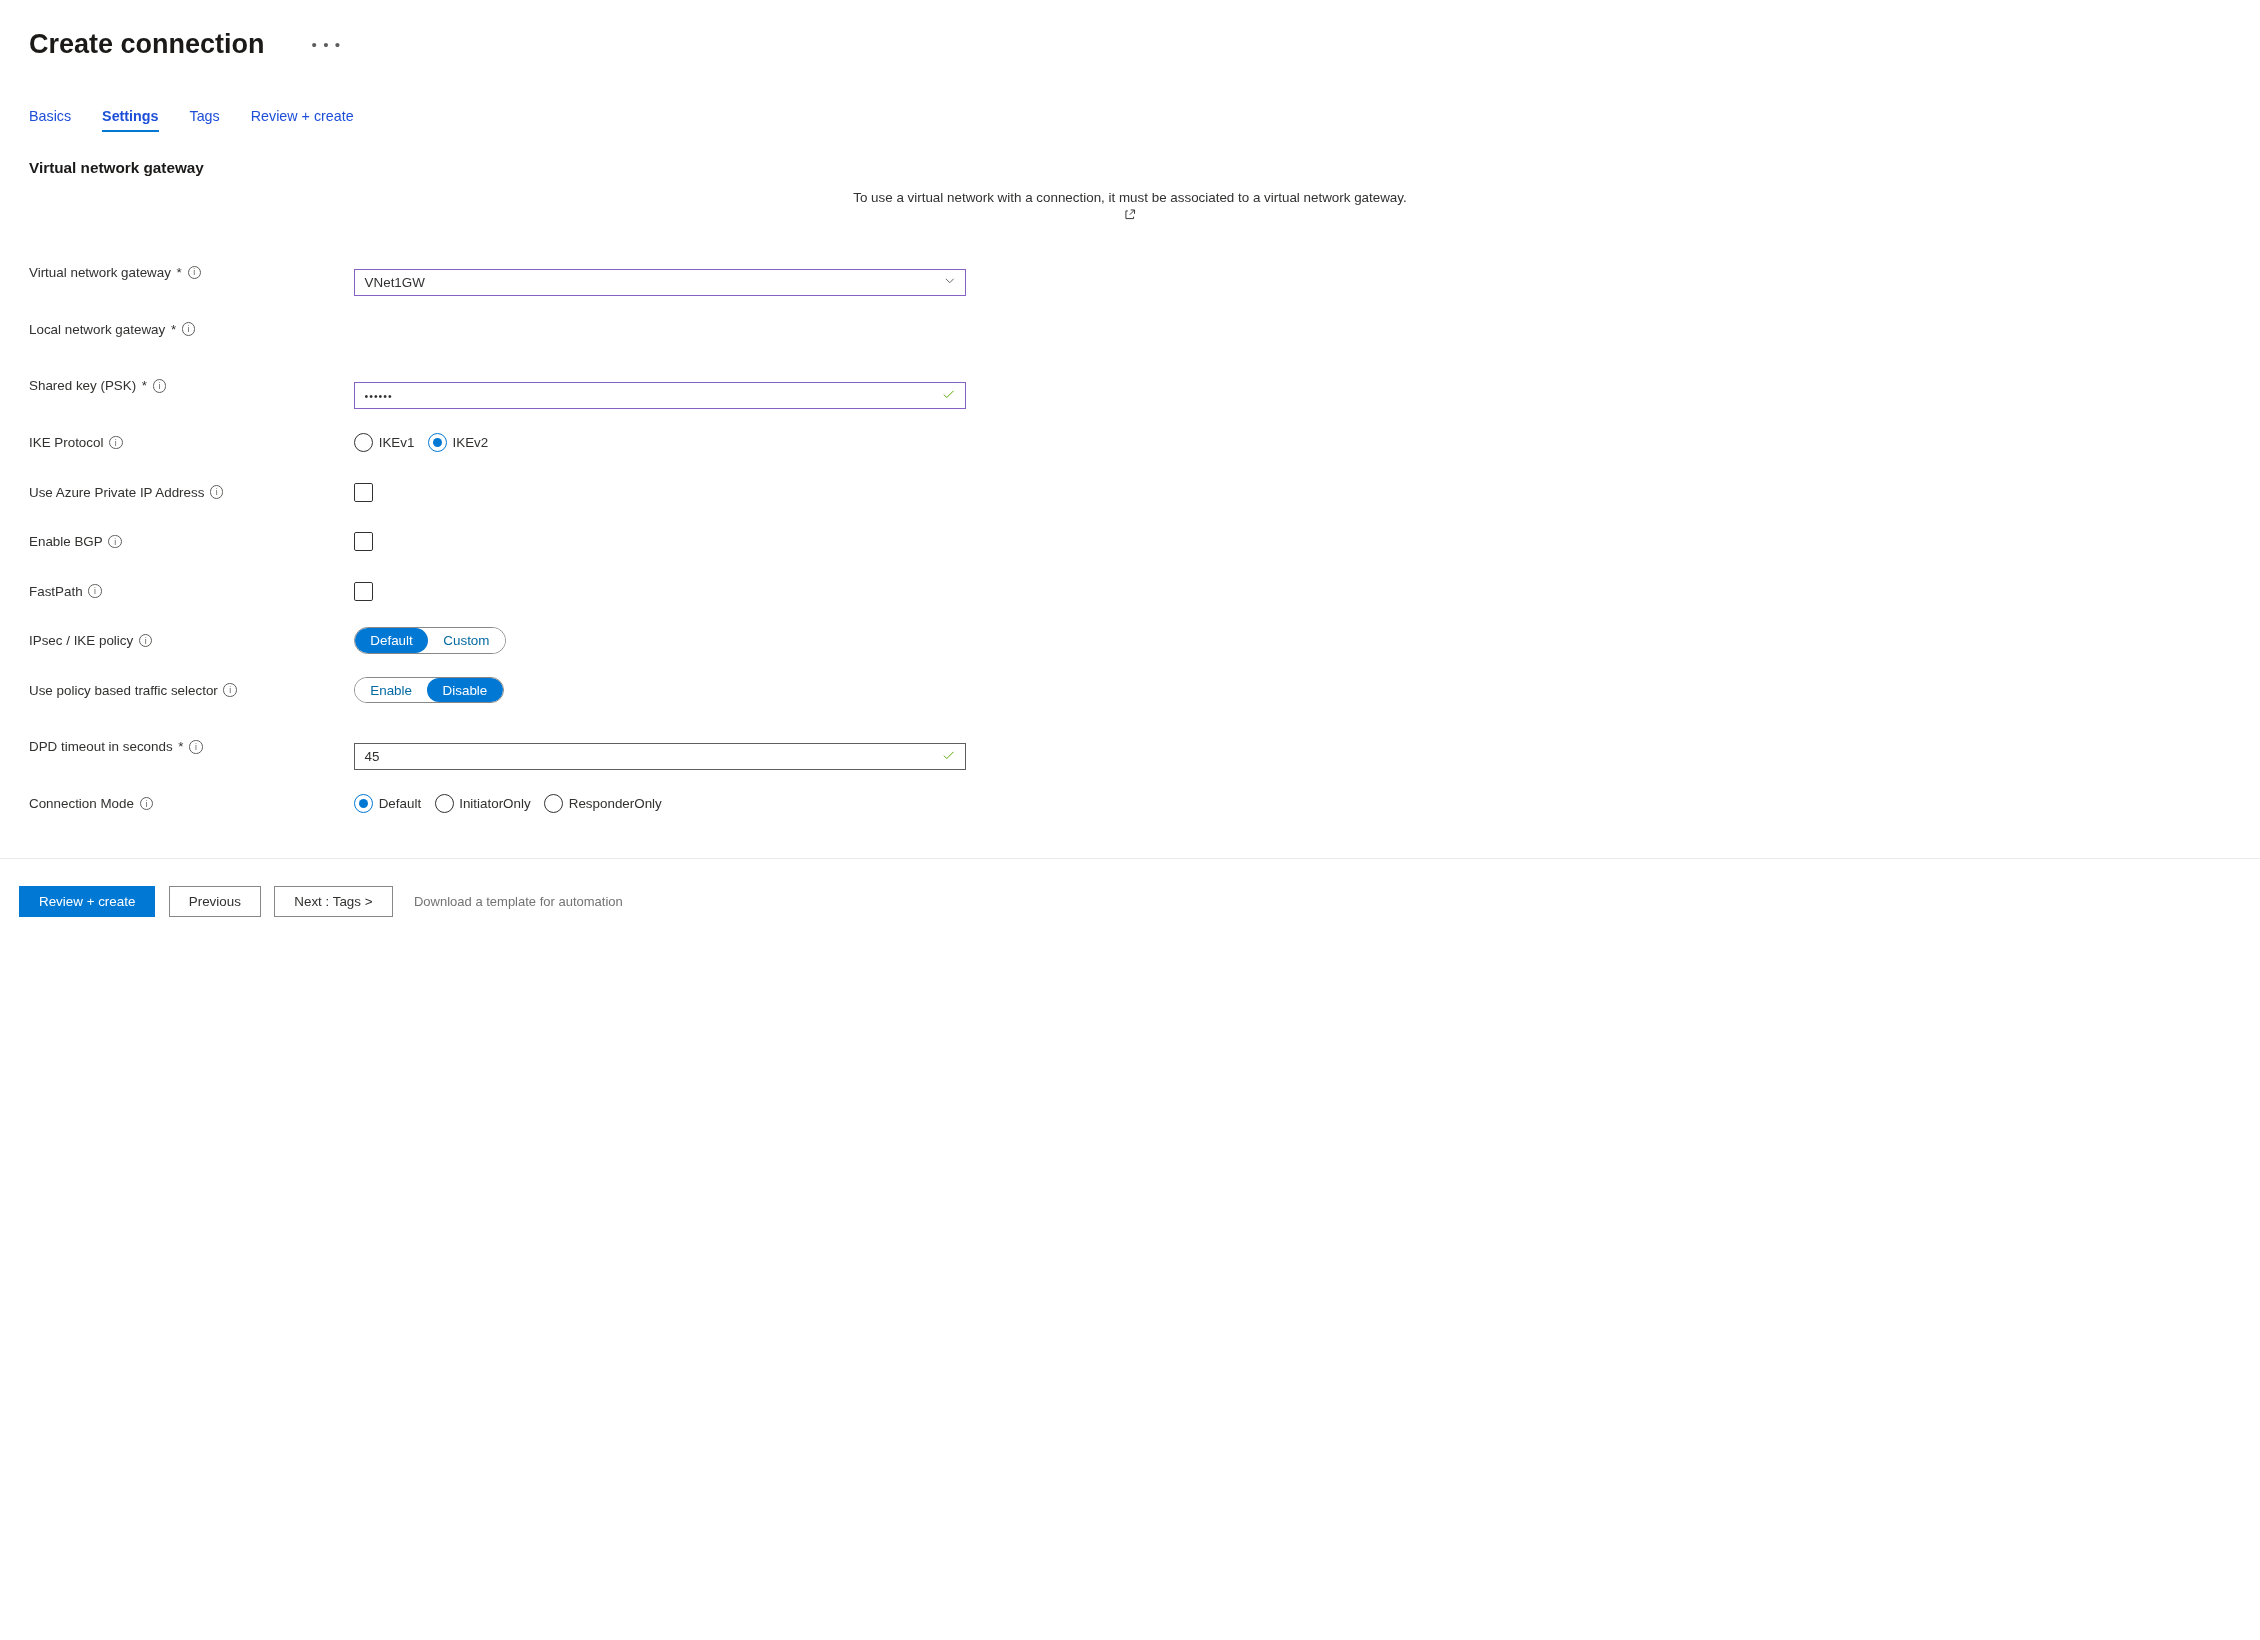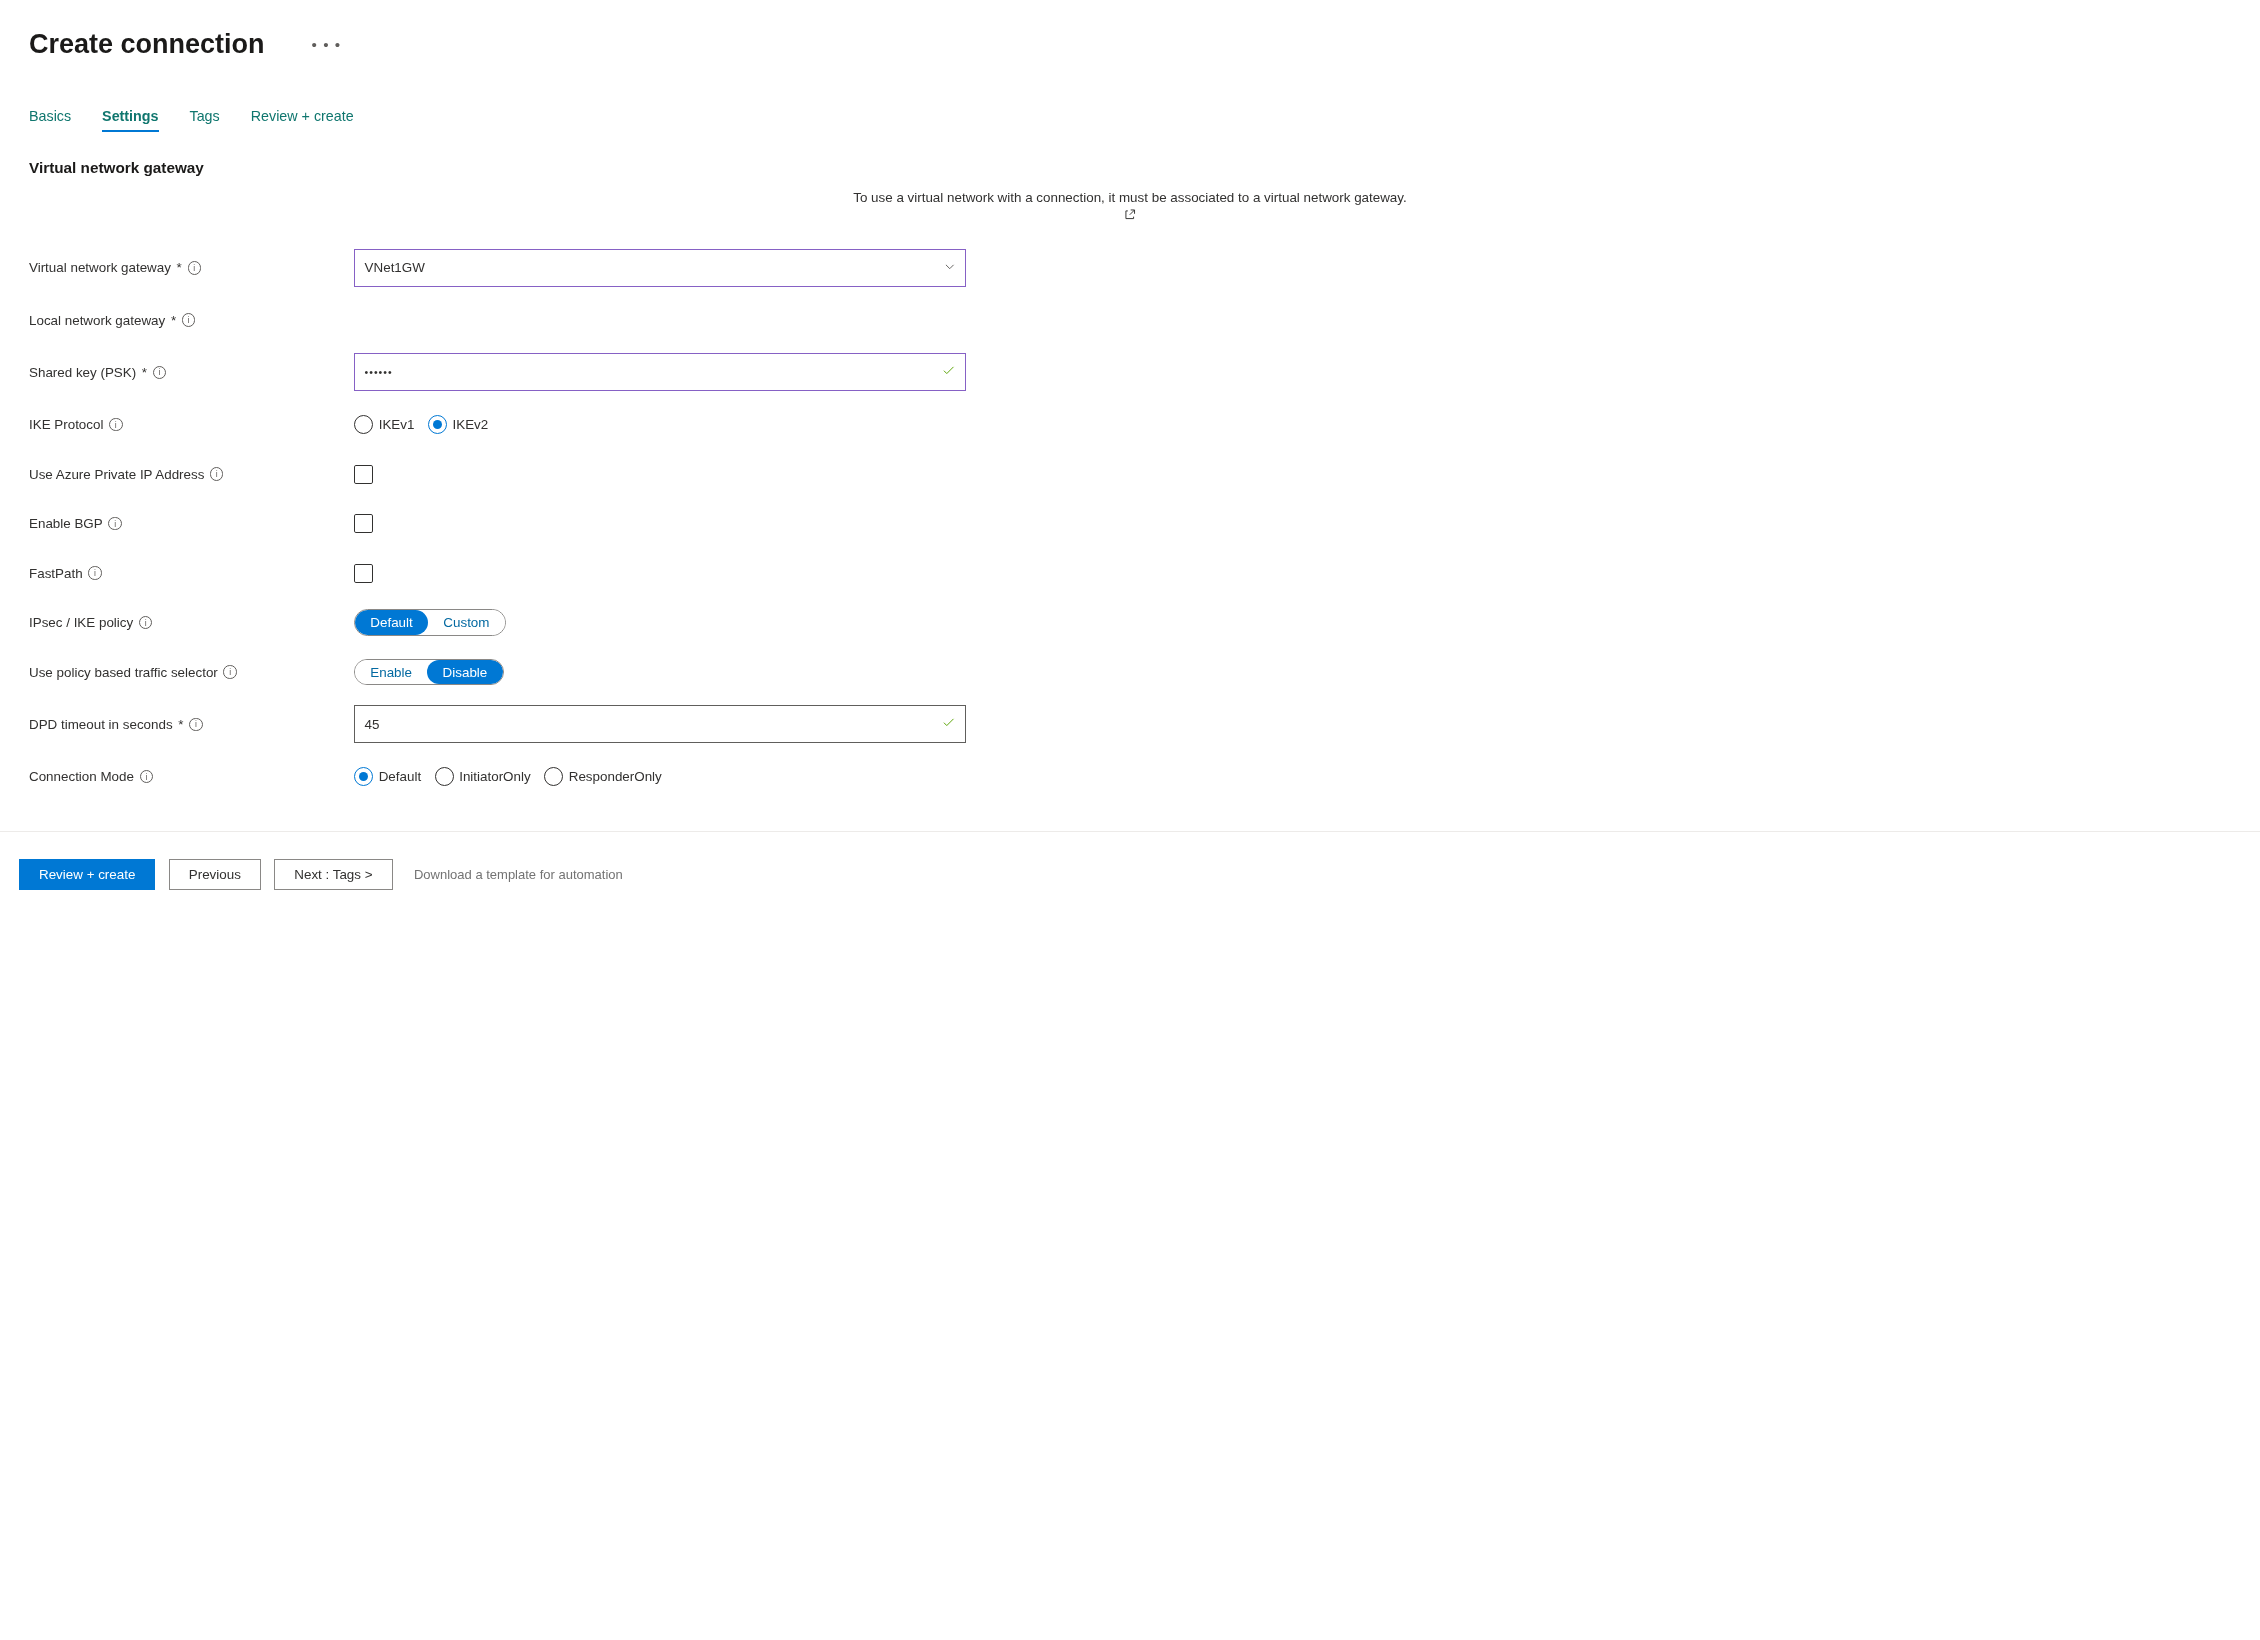--- a/index.html
+++ b/index.html
@@ -28,21 +28,21 @@
       cursor: pointer;
     }
     .tabs {
       display: flex;
       gap: 31px;
       margin-bottom: 27px;
     }
     .tab {
       font-size: 14.3px;
       padding-bottom: 5.7px;
-      color: #0f766e;
+      color: #1d4ed8;
       cursor: pointer;
     }
     .tab.active {
       font-weight: 600;
       border-bottom: 2.9px solid #0078d4;
     }
     .section-heading {
       font-size: 15.3px;
       font-weight: 600;
       color: #1b1a19;
@@ -86,29 +86,30 @@
       color: #605e5c;
       font-style: normal;
     }
     .form-input-col {
       width: 612px;
       display: flex;
       align-items: center;
     }
     .select-input, .text-input {
       width: 100%;
-      height: 38px;
+      height: 27px;
       border: 1px solid #605e5c;
       padding: 3.8px 9.6px;
       font-size: 13.4px;
       font-family: inherit;
       display: flex;
       align-items: center;
       justify-content: space-between;
       background: #fff;
+      margin-top: 20px;
     }
     .select-input.purple, .text-input.purple {
       border-color: #8661c5;
     }
     .select-input .chevron {
       color: #605e5c;
     }
     .text-input.with-check { position: relative; }
     .check-icon {
       color: #57a300;

